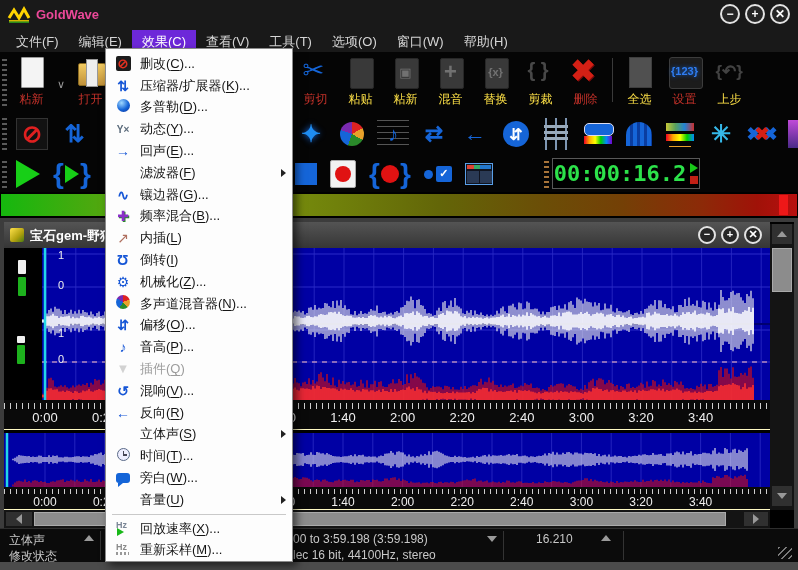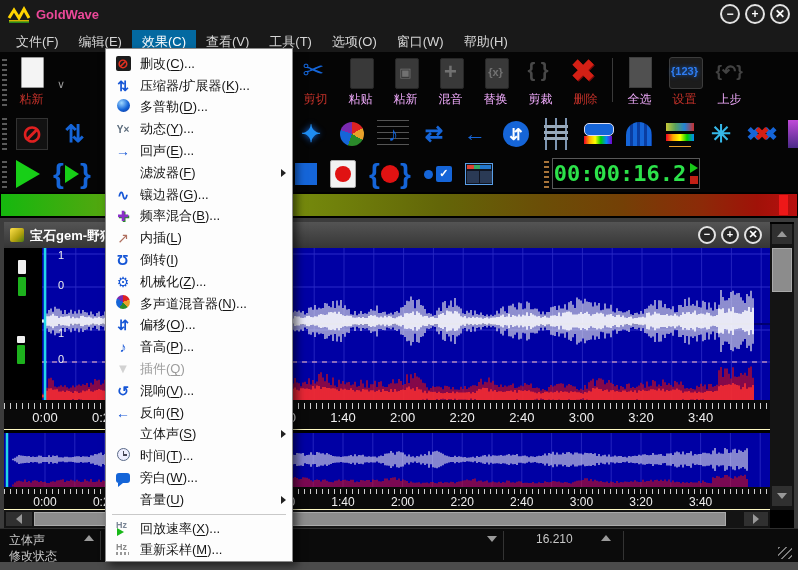--- a/index.html
+++ b/index.html
@@ -12,31 +12,31 @@
   .logo{position:absolute;left:7px;top:5px;}
   .apptitle{position:absolute;left:36px;top:7px;font-size:13px;font-weight:bold;color:#ec4899;}
   .winbtns{position:absolute;right:8px;top:4px;display:flex;gap:5px;}
   .cbtn{width:20px;height:20px;border:2px solid #e3e3e3;border-radius:50%;color:#fff;
         font-size:12px;line-height:16px;text-align:center;background:#262626;font-weight:bold;}
 
   
   .menubar{position:absolute;left:0;top:30px;width:798px;height:22px;display:flex;align-items:stretch;
            padding-left:6px;font-size:13px;color:#d6d6d6;background:#191919;}
   .mbitem{padding:3px 10px 0 10px;}
-  .mbitem.active{background:#0369a1;color:#fff;text-align:right;}
+  .mbitem.active{background:#6d28d9;color:#fff;text-align:right;}
 
   
   .toolbar1{position:absolute;left:0;top:52px;width:798px;height:60px;background:#050505;}
   .toolbar2{position:absolute;left:0;top:112px;width:798px;height:44px;background:#050505;}
   .transport{position:absolute;left:0;top:156px;width:798px;height:36px;background:#050505;}
   .grip{position:absolute;width:5px;background:repeating-linear-gradient(0deg,#5a5a5a 0 2px,transparent 2px 5px);}
   .tb1group{position:absolute;top:2px;display:flex;align-items:flex-start;}
   .tbtn{width:45px;height:56px;display:flex;flex-direction:column;align-items:center;}
   .blabel{font-size:12px;color:#c5322a;margin-top:2px;line-height:13px;}
-  .tbtn.dim .blabel{color:#f0abfc;}
+  .tbtn.dim .blabel{color:#fde047;}
   .tbtn.dim .bi{opacity:.5;filter:grayscale(60%);}
   .tsep{width:9px;height:52px;position:relative;}
   .tsep::after{content:"";position:absolute;left:4px;top:4px;bottom:4px;width:1px;background:#3a3a3a;}
   .ddchev{width:14px;color:#9a9a9a;font-size:11px;margin-top:24px;text-align:center;}
 
   
   .bi{position:relative;width:34px;height:36px;margin-top:1px;}
   .bi-doc::before{content:"";position:absolute;left:6px;top:2px;width:21px;height:29px;background:#f4f4f4;border:1px solid #9a9a9a;border-radius:1px;}
   .bi-folder::before{content:"";position:absolute;left:4px;top:8px;width:26px;height:21px;background:linear-gradient(#f2cb62,#c0913a);border:1px solid #8a6a20;border-radius:2px;}
   .bi-folder::after{content:"";position:absolute;left:12px;top:4px;width:10px;height:26px;background:#eee;border:1px solid #999;}
@@ -216,20 +216,24 @@
     </div>
 
   <div class="toolbar1">
     <div class="grip" style="left:2px;top:6px;height:48px;"></div>
     <div class="tb1group" id="tb1left" style="left:9px;">
         <div class="tbtn">
           <span class="bi bi-doc"></span>
           <span class="blabel">粘新</span>
         </div>
         <span class="ddchev">∨</span>
+        <div class="tbtn">
+          <span class="bi bi-folder"></span>
+          <span class="blabel">打开</span>
+        </div>
       </div>
     <div class="tb1group" id="tb1right" style="left:293px;">
         <div class="tbtn">
           <span class="bi bi-cut"></span>
           <span class="blabel">剪切</span>
         </div>
         <div class="tbtn dim">
           <span class="bi bi-clip"></span>
           <span class="blabel">粘贴</span>
         </div>
@@ -492,21 +496,23 @@
           </div>
       </div>
     </div>
   </div>
 
   <div class="statusbar">
     <span class="sbtext" style="left:9px;top:3px;">立体声</span>
     <span class="sbar up" style="left:84px;top:6px;"></span>
     <span class="sbtext" style="left:9px;top:19px;">修改状态</span>
     <span class="sbsep" style="left:100px;"></span>
+    <span class="sbtext" style="left:293px;top:3px;">00 to 3:59.198 (3:59.198)</span>
     <span class="sbar down" style="left:487px;top:7px;"></span>
+    <span class="sbtext" style="left:293px;top:19px;">lec 16 bit, 44100Hz, stereo</span>
     <span class="sbsep" style="left:503px;"></span>
     <span class="sbtext" style="left:536px;top:3px;">16.210</span>
     <span class="sbar up" style="left:601px;top:6px;"></span>
     <span class="sbsep" style="left:623px;"></span>
     <span class="resizegrip"></span>
   </div>
   <div class="bottomstrip"></div>
 
   <div class="effmenu" id="effmenu">
       <div class="mitem">

